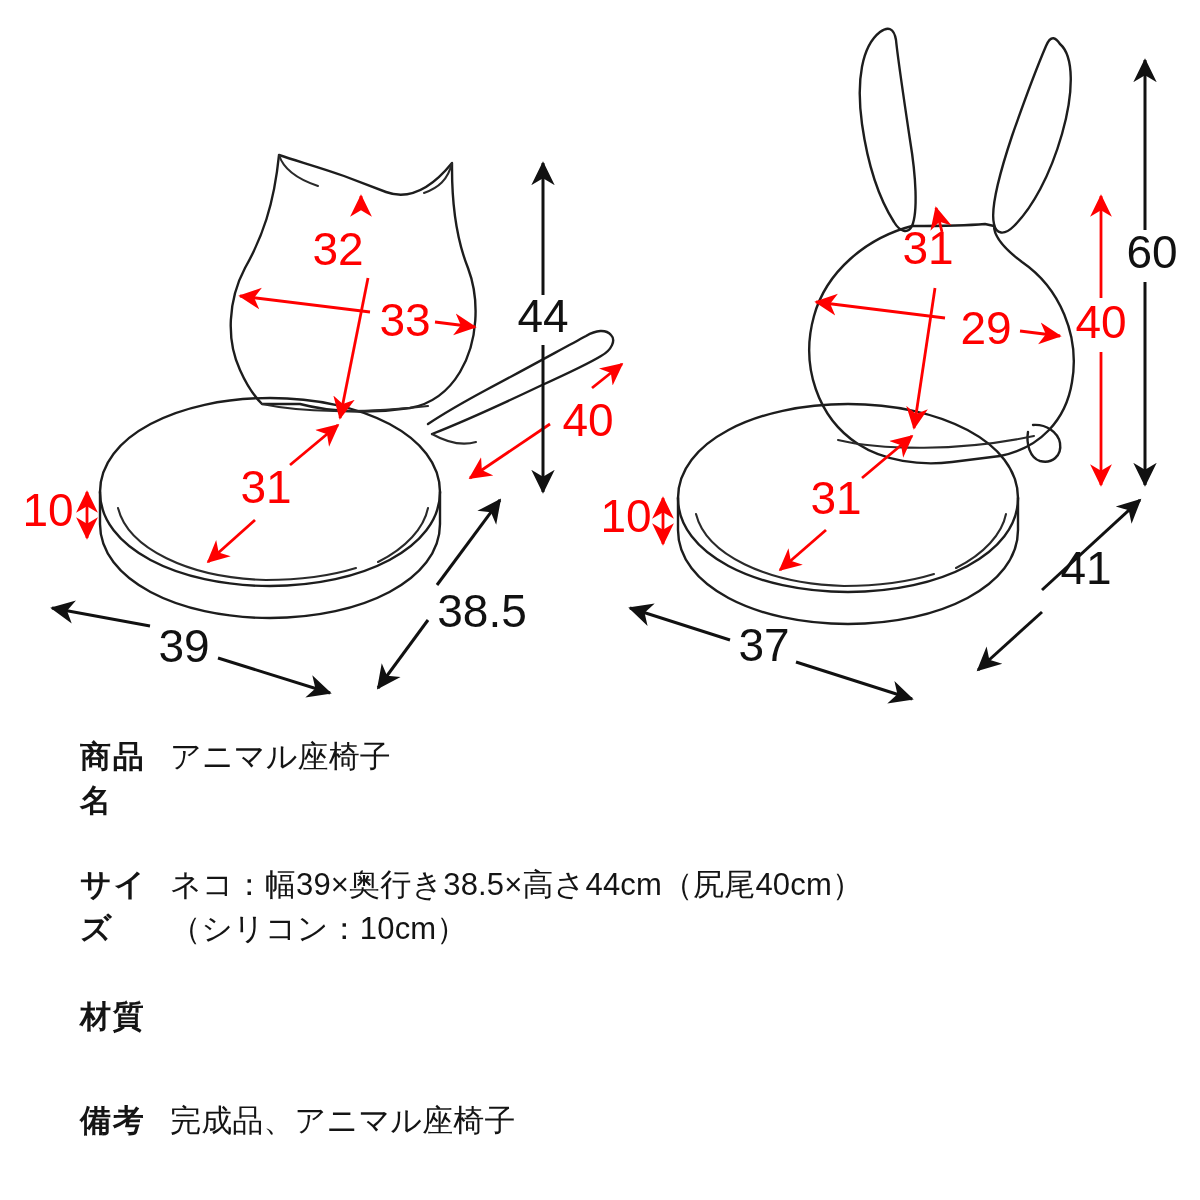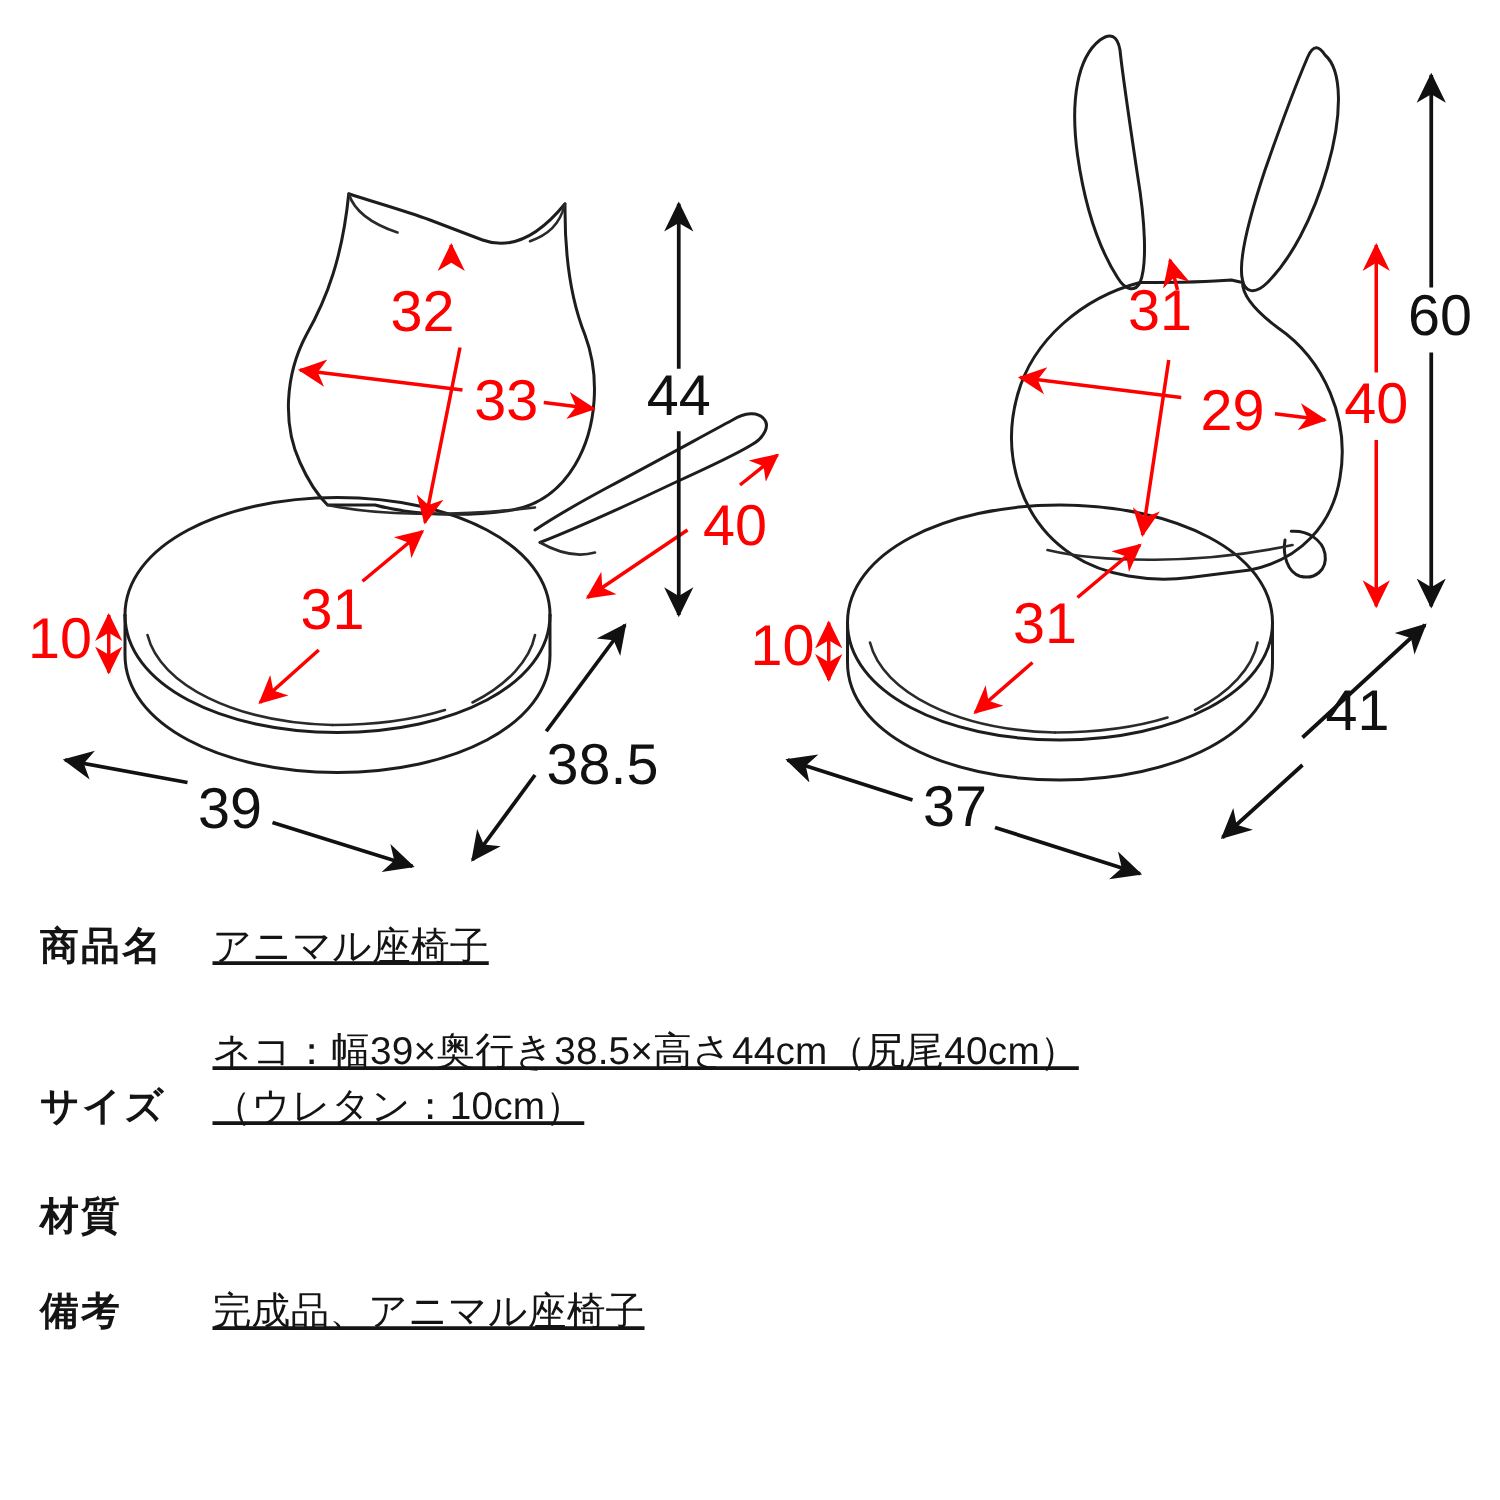--- a/index.html
+++ b/index.html
@@ -73,38 +73,38 @@
     width: 1200px;
   }
   .spec-row {
     display: flex;
     align-items: flex-start;
     margin-bottom: 38px;
   }
   .spec-label {
     width: 170px;
     flex: 0 0 170px;
-    padding-left: 32px;
+    padding-left: 80px;
     box-sizing: border-box;
     font-size: 31px;
     font-weight: bold;
     line-height: 1.42;
     letter-spacing: 0.06em;
     color: #141414;
   }
   .spec-value {
     flex: 1 1 auto;
     font-size: 31px;
     font-weight: 400;
     line-height: 1.42;
     color: #141414;
     letter-spacing: 0.005em;
   }
-  .spec-value .line { display: block; text-decoration: underline; }
-  #row-material { margin-bottom: 32px; }
+  .spec-value .line { display: block; }
+  #row-material { margin-bottom: 60px; }
   #row-name { margin-bottom: 40px; }
   #row-size { margin-bottom: 44px; align-items: flex-end; }
 </style>
 </head>
 <body>
 
 <div id="diagram-area">
   <svg id="diagram-svg" viewBox="0 0 1200 730" xmlns="http://www.w3.org/2000/svg">
     <defs>
       <marker id="arrB" markerWidth="9" markerHeight="9" refX="7.4" refY="4.5" orient="auto" markerUnits="strokeWidth">
@@ -292,21 +292,21 @@
     <div class="spec-label">商品名</div>
     <div class="spec-value">
       <span class="line">アニマル座椅子</span>
     </div>
   </div>
 
   <div class="spec-row" id="row-size">
     <div class="spec-label">サイズ</div>
     <div class="spec-value">
       <span class="line">ネコ：幅39×奥行き38.5×高さ44cm（尻尾40cm）</span>
-      <span class="line">（ウレタン：10cm）</span>
+      <span class="line">（シリコン：10cm）</span>
     </div>
   </div>
 
   <div class="spec-row" id="row-material">
     <div class="spec-label">材質</div>
   </div>
 
   <div class="spec-row" id="row-remarks">
     <div class="spec-label">備考</div>
     <div class="spec-value">

